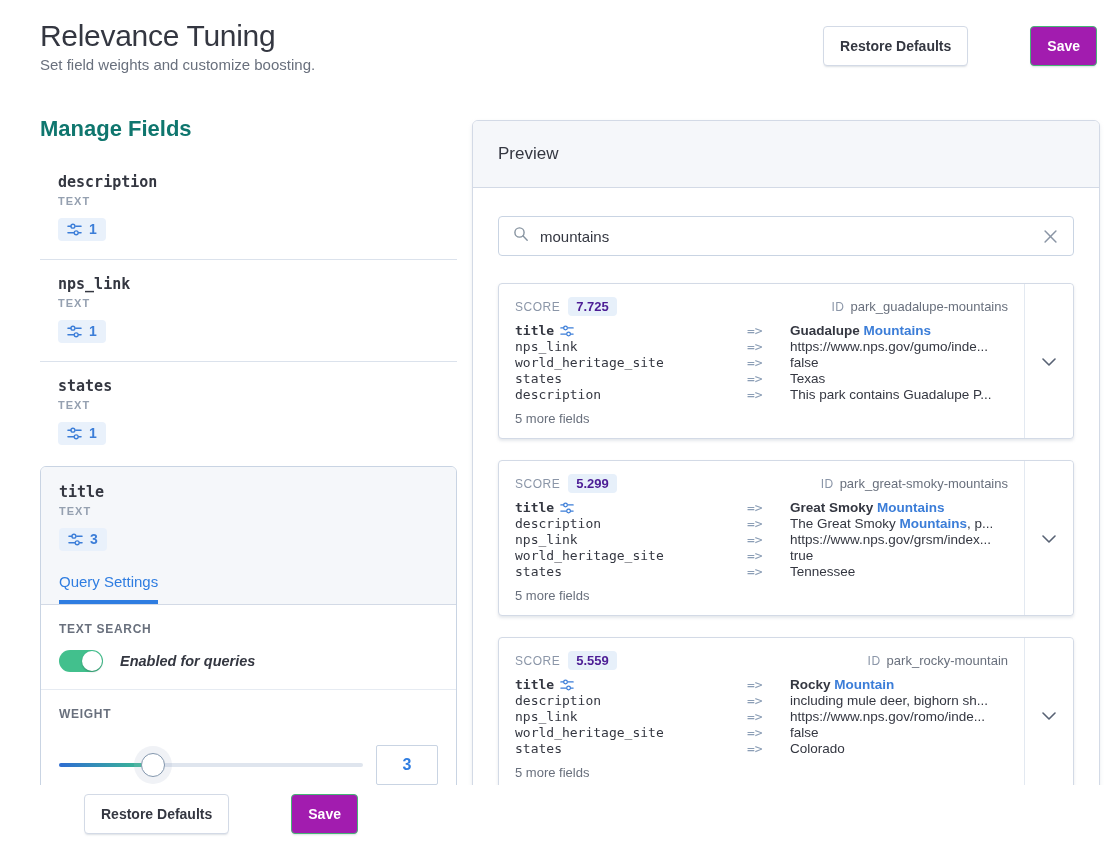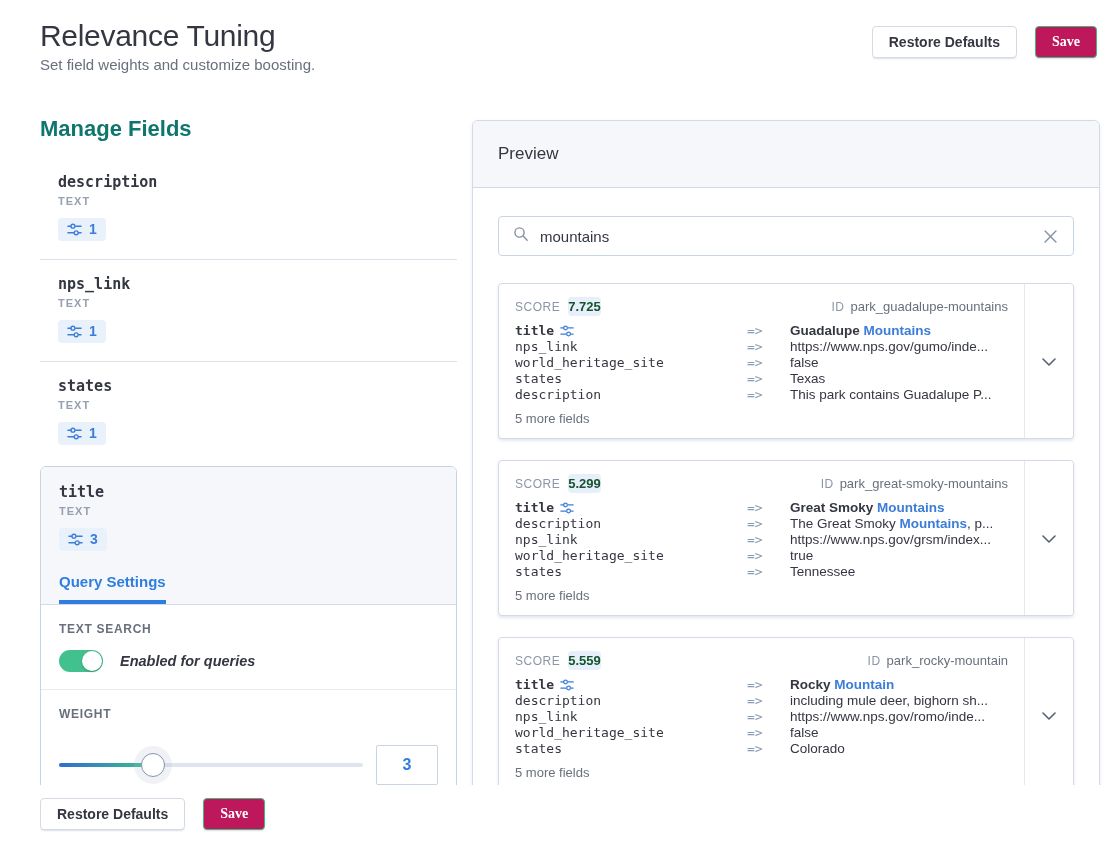--- a/index.html
+++ b/index.html
@@ -8,43 +8,43 @@
     position: relative; width: 1113px; height: 842px; overflow: hidden;
     background: #fff; color: #343741;
     font-family: "Liberation Sans", "DejaVu Sans", sans-serif;
   }
 
   
   .hdr { position:absolute; left:40px; top:16px; right:16px; display:flex; justify-content:space-between; align-items:flex-start; }
   .hdr h1 { font-size:30px; font-weight:400; color:#343741; line-height:1.3; letter-spacing:-0.3px; }
   .hdr .sub { font-size:15px; color:#69707d; margin-top:1px; }
   .actions { display:flex; gap:18px; align-items:center; margin-top:10px; }
-  .btn { height:32px; border-radius:4px; font-weight:700; font-size:14px; padding:0 16px;
-         font-family:inherit; cursor:pointer; }
+  .btn { height:40px; border-radius:4px; font-weight:700; font-size:14px; padding:0 16px;
+         font-family:inherit; cursor:pointer;margin-left:44px; }
   .btn.secondary { background:#fff; border:1px solid #d3dae6; color:#343741;
          box-shadow:0 2px 2px -1px rgba(152,162,179,.35); }
-  .btn.primary { background:#be185d; border:1px solid #47b575; color:#fff;
-         box-shadow:0 2px 2px -1px rgba(152,162,179,.35);font-family:Liberation Serif, serif; }
+  .btn.primary { background:#a21caf; border:1px solid #47b575; color:#fff;
+         box-shadow:0 2px 2px -1px rgba(152,162,179,.35); }
 
   
   .left-col { position:absolute; left:40px; top:116px; width:417px; }
   .section-title { font-size:22px; font-weight:700; color:#0f766e; margin-bottom:16px; }
   .field-item { padding:15px 0 18px 18px; cursor:pointer; }
   .f-name { font-family:"DejaVu Sans Mono","Liberation Mono",monospace; font-weight:700; font-size:15px; color:#343741; }
   .f-type { font-size:11px; letter-spacing:1px; color:#95a0b0; margin-top:4px; font-weight:600; }
   .weight-badge { display:inline-flex; align-items:center; gap:7px; margin-top:11px;
     background:#e9f1fb; color:#3b7dd8; border-radius:4px; padding:3px 9px;
     font-weight:700; font-size:14px; line-height:17px; }
   .weight-badge svg { display:block; }
   hr.field-sep { border:none; border-top:1px solid #dbe2ec; }
 
   
   .field-card { border:1px solid #c9d4e3; border-radius:6px; margin-top:3px; overflow:hidden; background:#fff; }
   .card-head { background:#f5f7fa; padding:16px 18px 0; border-bottom:1px solid #d3dae6; }
-  .tab { display:inline-block; margin-top:22px; color:#2f7de1; font-weight:700; font-size:15px;
+  .tab { display:inline-block; margin-top:22px; color:#2f7de1; font-weight:400; font-size:15px;
          padding-bottom:10px; border-bottom:4px solid #2f7de1; cursor:pointer; }
   .card-section { padding:17px 18px; border-bottom:1px solid #e6ebf2; background:#fff; }
   .sec-label { font-size:12px; font-weight:700; color:#69707d; letter-spacing:.7px; }
   .toggle-row { display:flex; align-items:center; gap:17px; margin-top:14px; }
   .toggle { width:44px; height:22px; border-radius:11px; background:#42c08d; position:relative; cursor:pointer; flex:none; }
   .toggle .knob { position:absolute; right:1px; top:1px; width:20px; height:20px; background:#fff;
     border-radius:50%; box-shadow:0 1px 2px rgba(0,0,0,.25); }
   .toggle-label { font-size:14.5px; font-weight:600; color:#343741;font-style:italic; }
   .slider-row { display:flex; align-items:center; margin-top:24px; padding-bottom:8px; }
   .slider { position:relative; flex:1; height:4px; border-radius:2px; background:#dfe5ee; margin-right:13px; cursor:pointer; }
@@ -69,22 +69,22 @@
     border-radius:4px; padding:0 14px; gap:11px; margin-bottom:27px; background:#fff; }
   .search-box input { border:none; outline:none; flex:1; font-size:15px; color:#343741;
     font-family:inherit; background:transparent; }
   .search-box .clear-btn { background:none; border:none; cursor:pointer; display:flex; padding:2px; }
 
   .result-card { display:flex; border:1px solid #d3dae6; border-radius:4px;
     box-shadow:0 2px 3px rgba(152,162,179,.25); margin-bottom:21px; background:#fff; }
   .rc-main { flex:1; min-width:0; padding:13px 16px 12px; }
   .rc-head { display:flex; justify-content:space-between; align-items:center; margin-bottom:8px; }
   .rc-lbl { font-size:12px; letter-spacing:.5px; color:#8b96a8; }
-  .score-badge { background:#e7f0fa; color:#14532d; font-weight:700; font-size:13px;
-    padding:2px 0; border-radius:4px; margin-left:8px; }
+  .score-badge { background:#e7f0fa; color:#4c1d95; font-weight:700; font-size:13px;
+    padding:2px 8px; border-radius:4px; margin-left:8px; }
   .rid-val { color:#69707d; font-size:13px; margin-left:6px; }
   .rc-row { display:flex; line-height:16px; font-size:13.5px; align-items:center; }
   .rname { width:232px; flex:none; font-family:"DejaVu Sans Mono","Liberation Mono",monospace;
     font-size:13px; color:#343741; display:flex; align-items:center; gap:6px; }
   .rname.title-row { font-weight:700; }
   .arrow { width:43px; flex:none; font-family:"DejaVu Sans Mono","Liberation Mono",monospace;
     font-size:13px; color:#8a9db5; }
   .rval { flex:1; color:#343741; white-space:nowrap; overflow:hidden; }
   .rval .seg-b { font-weight:700; }
   .rval .seg-hl { color:#3b7dd8; font-weight:600; }

